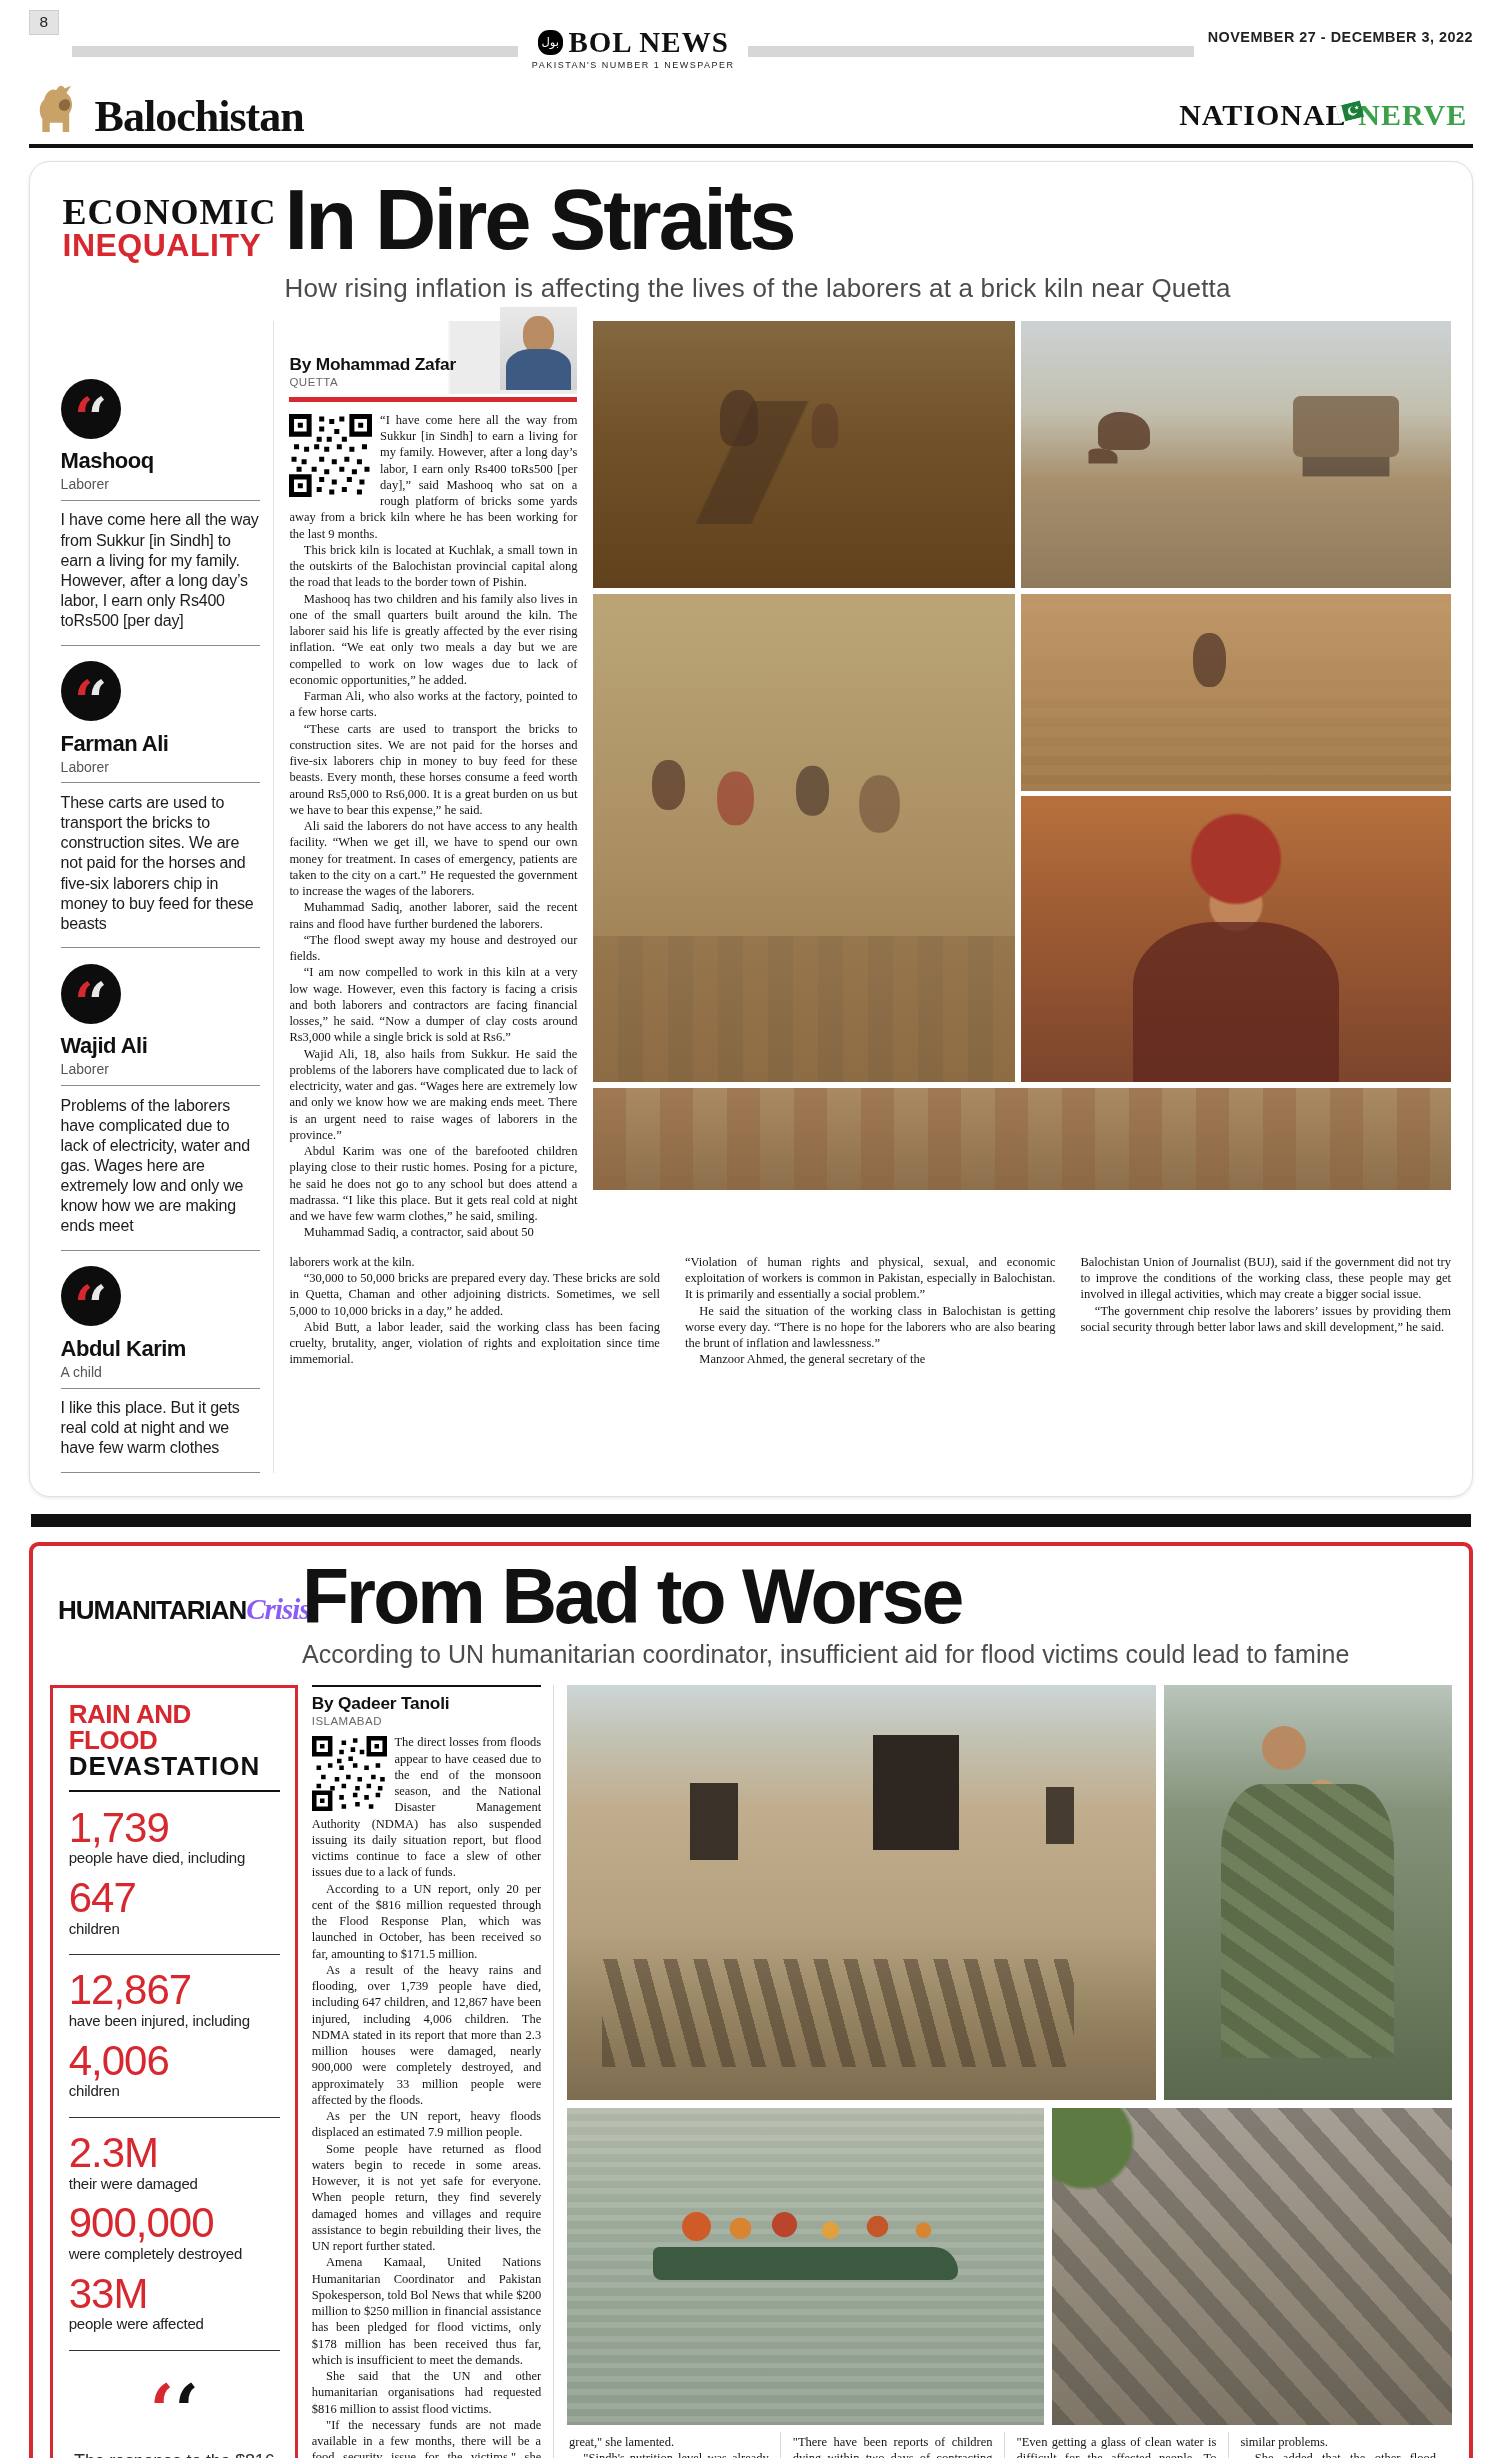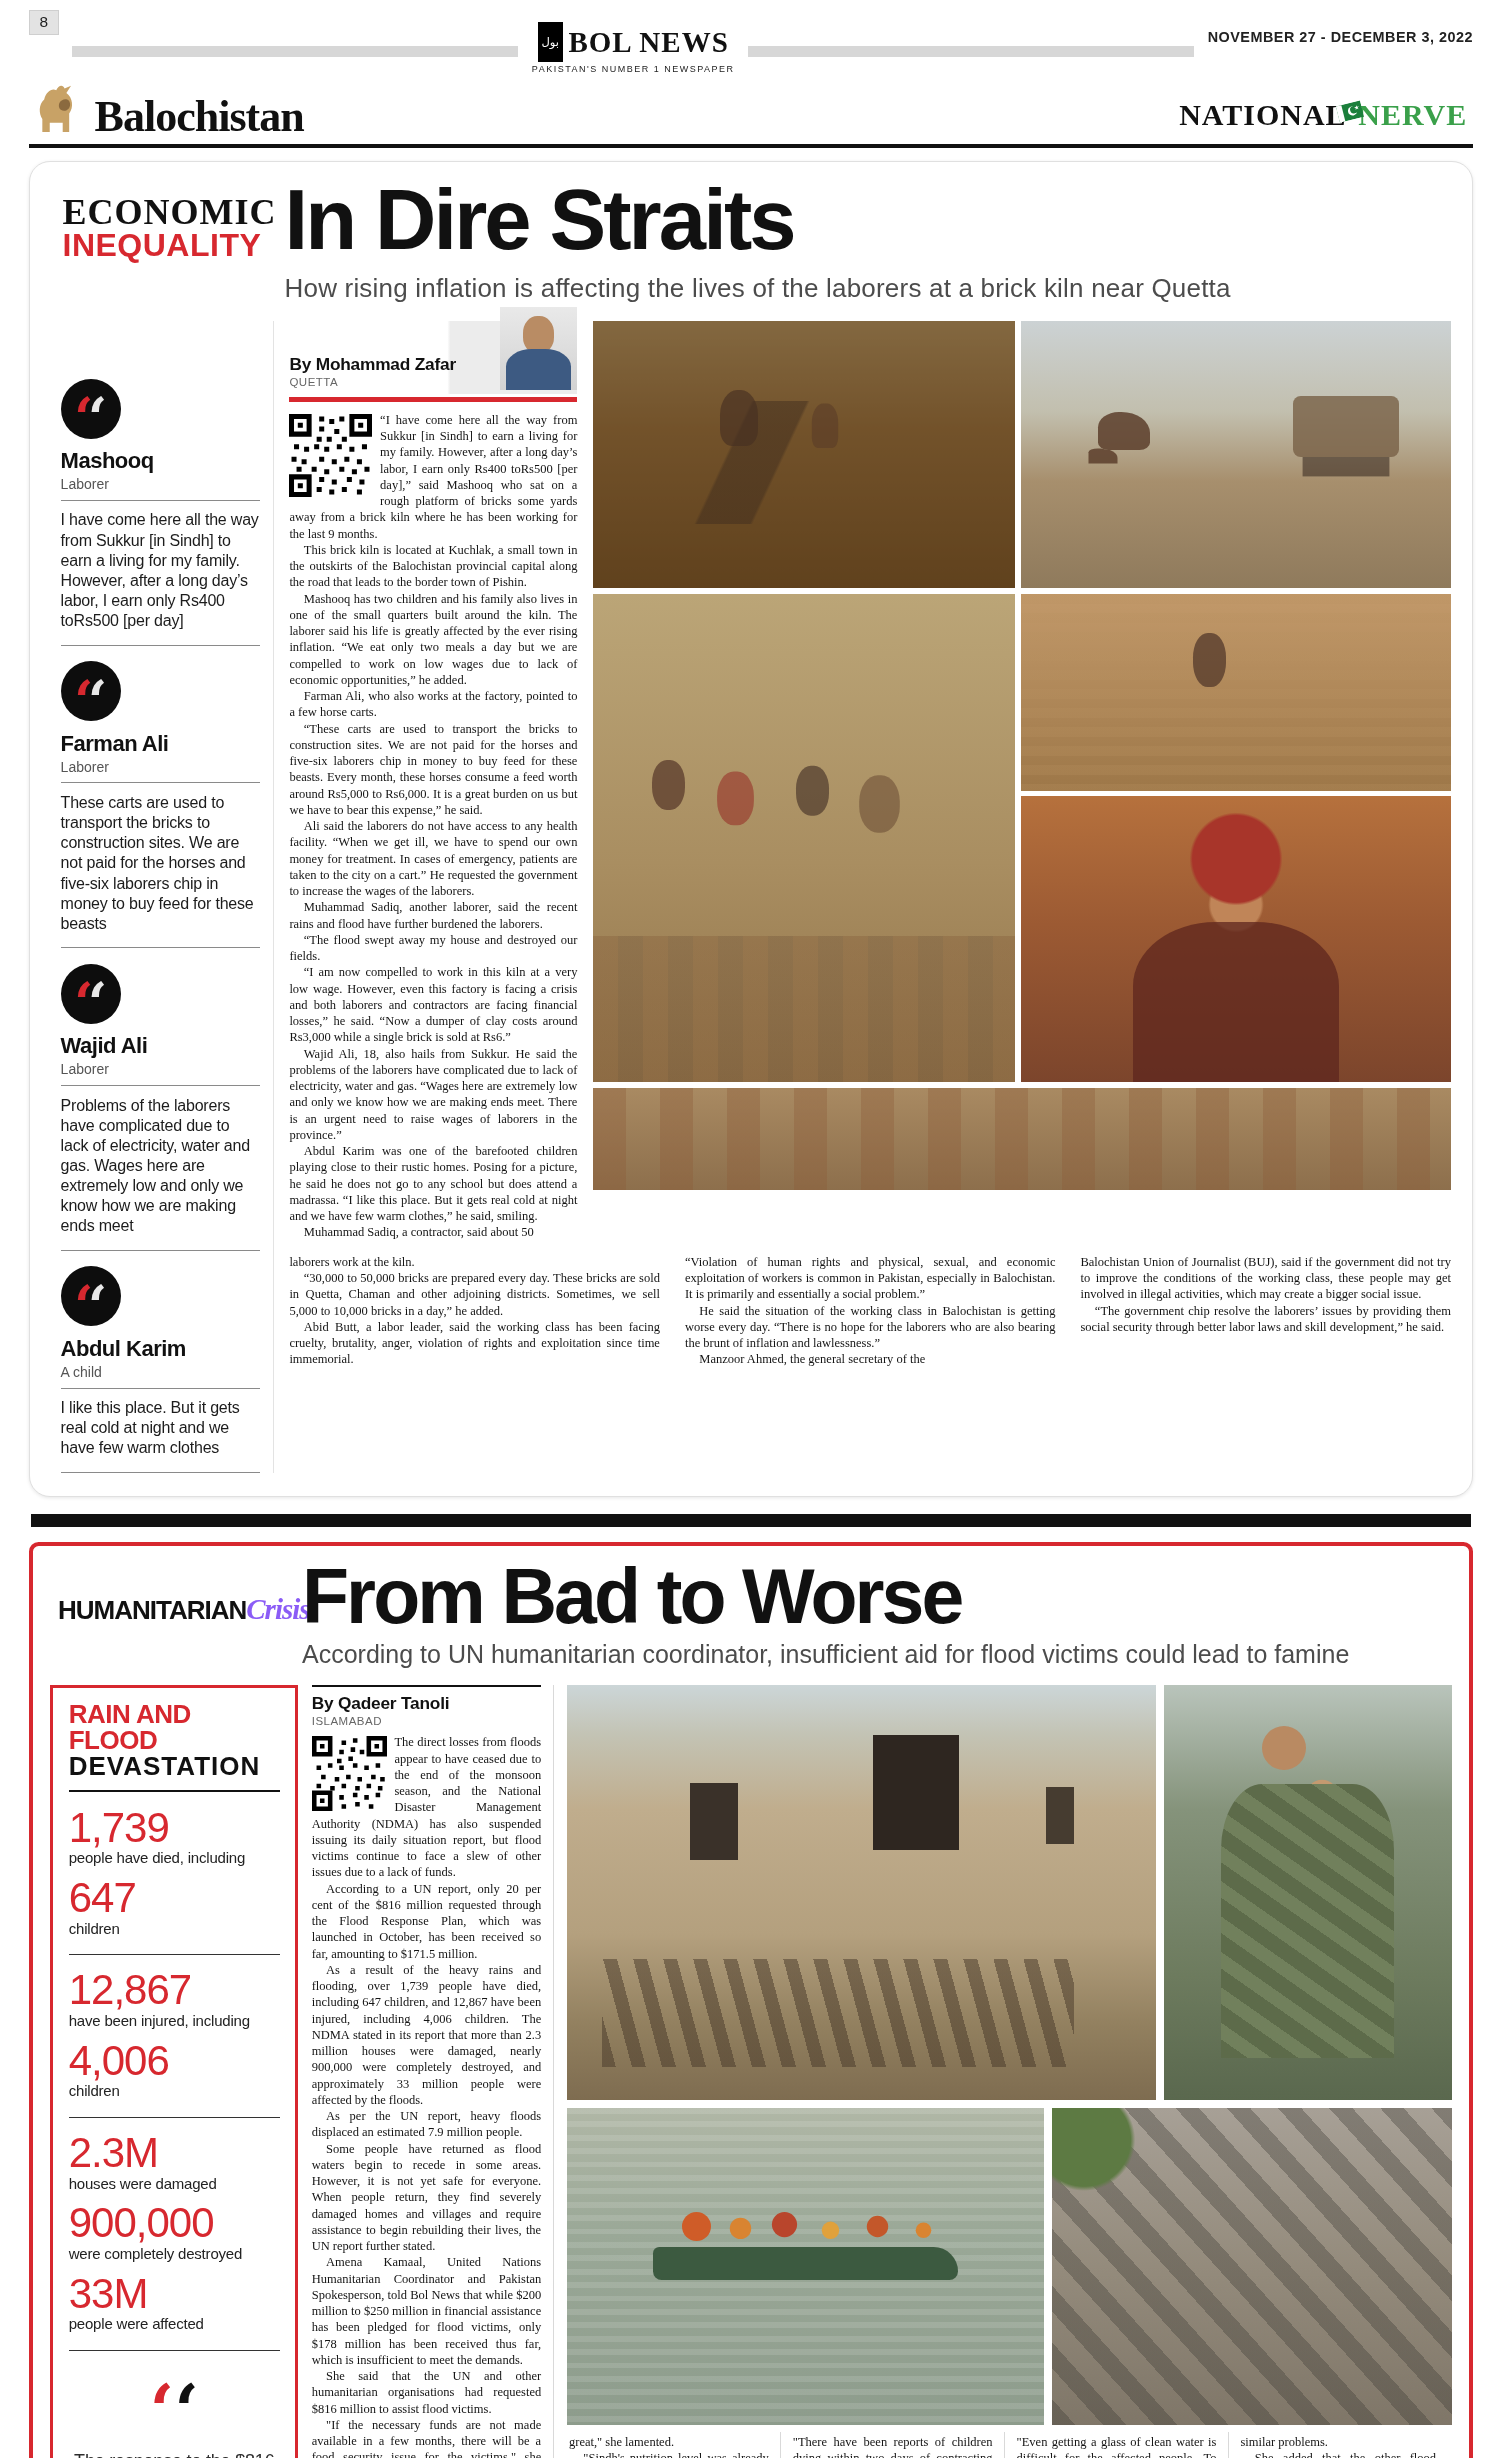--- a/index.html
+++ b/index.html
@@ -5,21 +5,21 @@
   * { box-sizing: border-box; margin: 0; padding: 0; }
   body { width: 1498px; background: #f2f2f2; font-family: "Liberation Sans", sans-serif; color: #111; }
   .page { width: 1498px; min-height: 2458px; background: #fff; position: relative; padding: 9.6px 25px 0 29px; }
 
   
   .topbar { display: flex; align-items: center; gap: 13.4px; height: 71px; }
   .pagenum { background: #e3e3e3; border: 1px solid #cfcfcf; padding: 2.9px 9.6px; font-size: 15.4px; color: #222; align-self: flex-start; }
   .grayrule { flex: 1; height: 10.6px; background: #d7d7d7; margin-top: 13.4px; }
   .brand { text-align: center; margin-top: 5.8px; }
   .brand-row { display: flex; align-items: center; gap: 5.8px; justify-content: center; }
-  .brand-sq { width: 25px; height: 40px; background: #000; color: #fff; font-family: "DejaVu Sans", sans-serif; font-size: 11.5px; display: flex; align-items: center; justify-content: center; }
+  .brand-sq { width: 25px; height: 25px; background: #000; color: #fff; font-family: "DejaVu Sans", sans-serif; font-size: 11.5px; display: flex; align-items: center; justify-content: center; border-radius: 11px; }
   .brand-name { font-family: "Liberation Serif", serif; font-weight: bold; font-size: 29px; letter-spacing: 1px; }
   .brand-tag { font-size: 9px; letter-spacing: 1.5px; color: #222; margin-top: 1.9px; }
   .issue-date { font-size: 14.4px; font-weight: bold; color: #222; letter-spacing: 0.5px; margin-top: -15.4px; }
 
   
   .masthead { display: flex; justify-content: space-between; align-items: flex-end; padding: 1.9px 5.8px 5.8px 1.9px; }
   .section-title { display: flex; align-items: flex-end; gap: 7.7px; }
   .section-title .word { font-family: "Liberation Serif", serif; font-weight: bold; font-size: 44px; letter-spacing: -1px; line-height: .9; }
   .mast-right { font-family: "Liberation Serif", serif; font-weight: bold; font-size: 30px; letter-spacing: 1px; display: flex; align-items: center; }
   .mast-right .green { color: #3aa04a; }
@@ -382,21 +382,21 @@
               <div class="stat-label">have been injured, including</div>
             </div>
 
             <div class="stat rule-after">
               <div class="stat-value">4,006</div>
               <div class="stat-label">children</div>
             </div>
 
             <div class="stat">
               <div class="stat-value">2.3M</div>
-              <div class="stat-label">houses were damaged</div>
+              <div class="stat-label">their were damaged</div>
             </div>
 
             <div class="stat">
               <div class="stat-value">900,000</div>
               <div class="stat-label">were completely destroyed</div>
             </div>
 
             <div class="stat rule-after">
               <div class="stat-value">33M</div>
               <div class="stat-label">people were affected</div>

